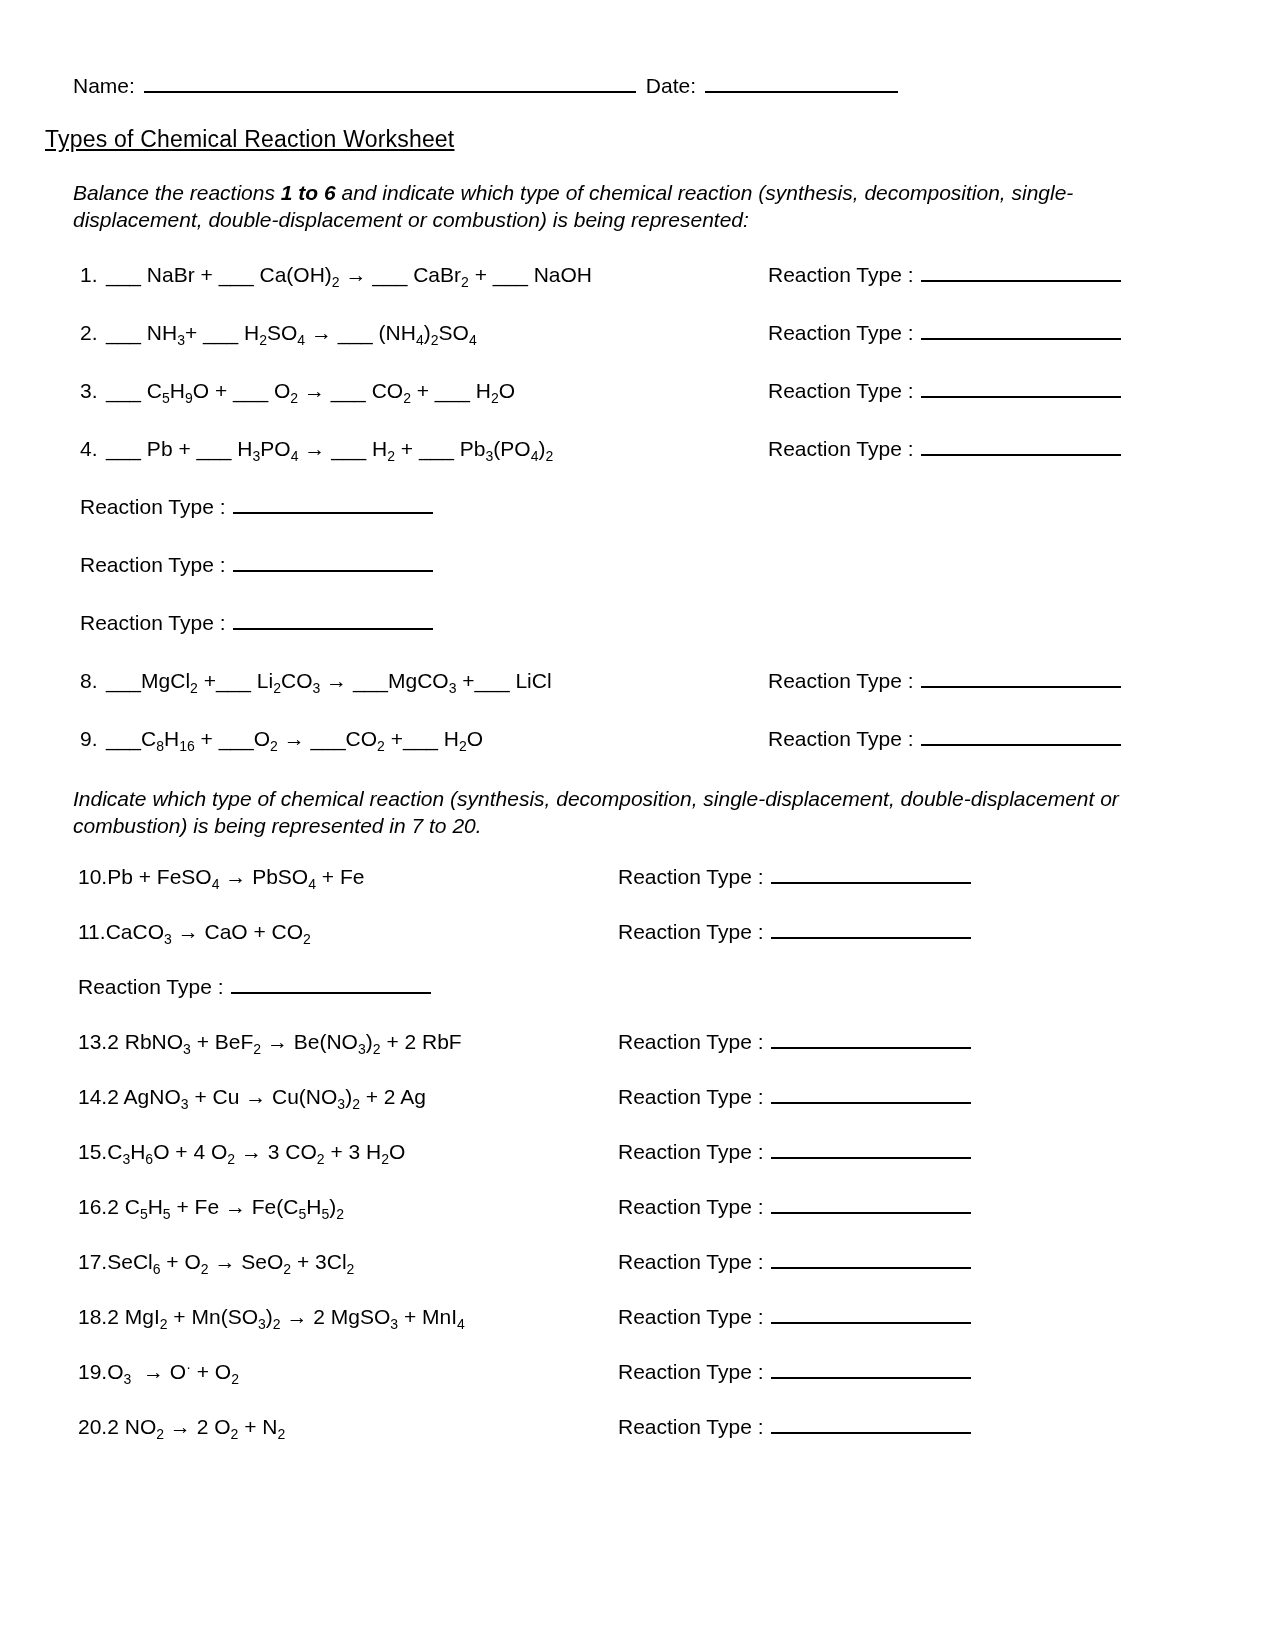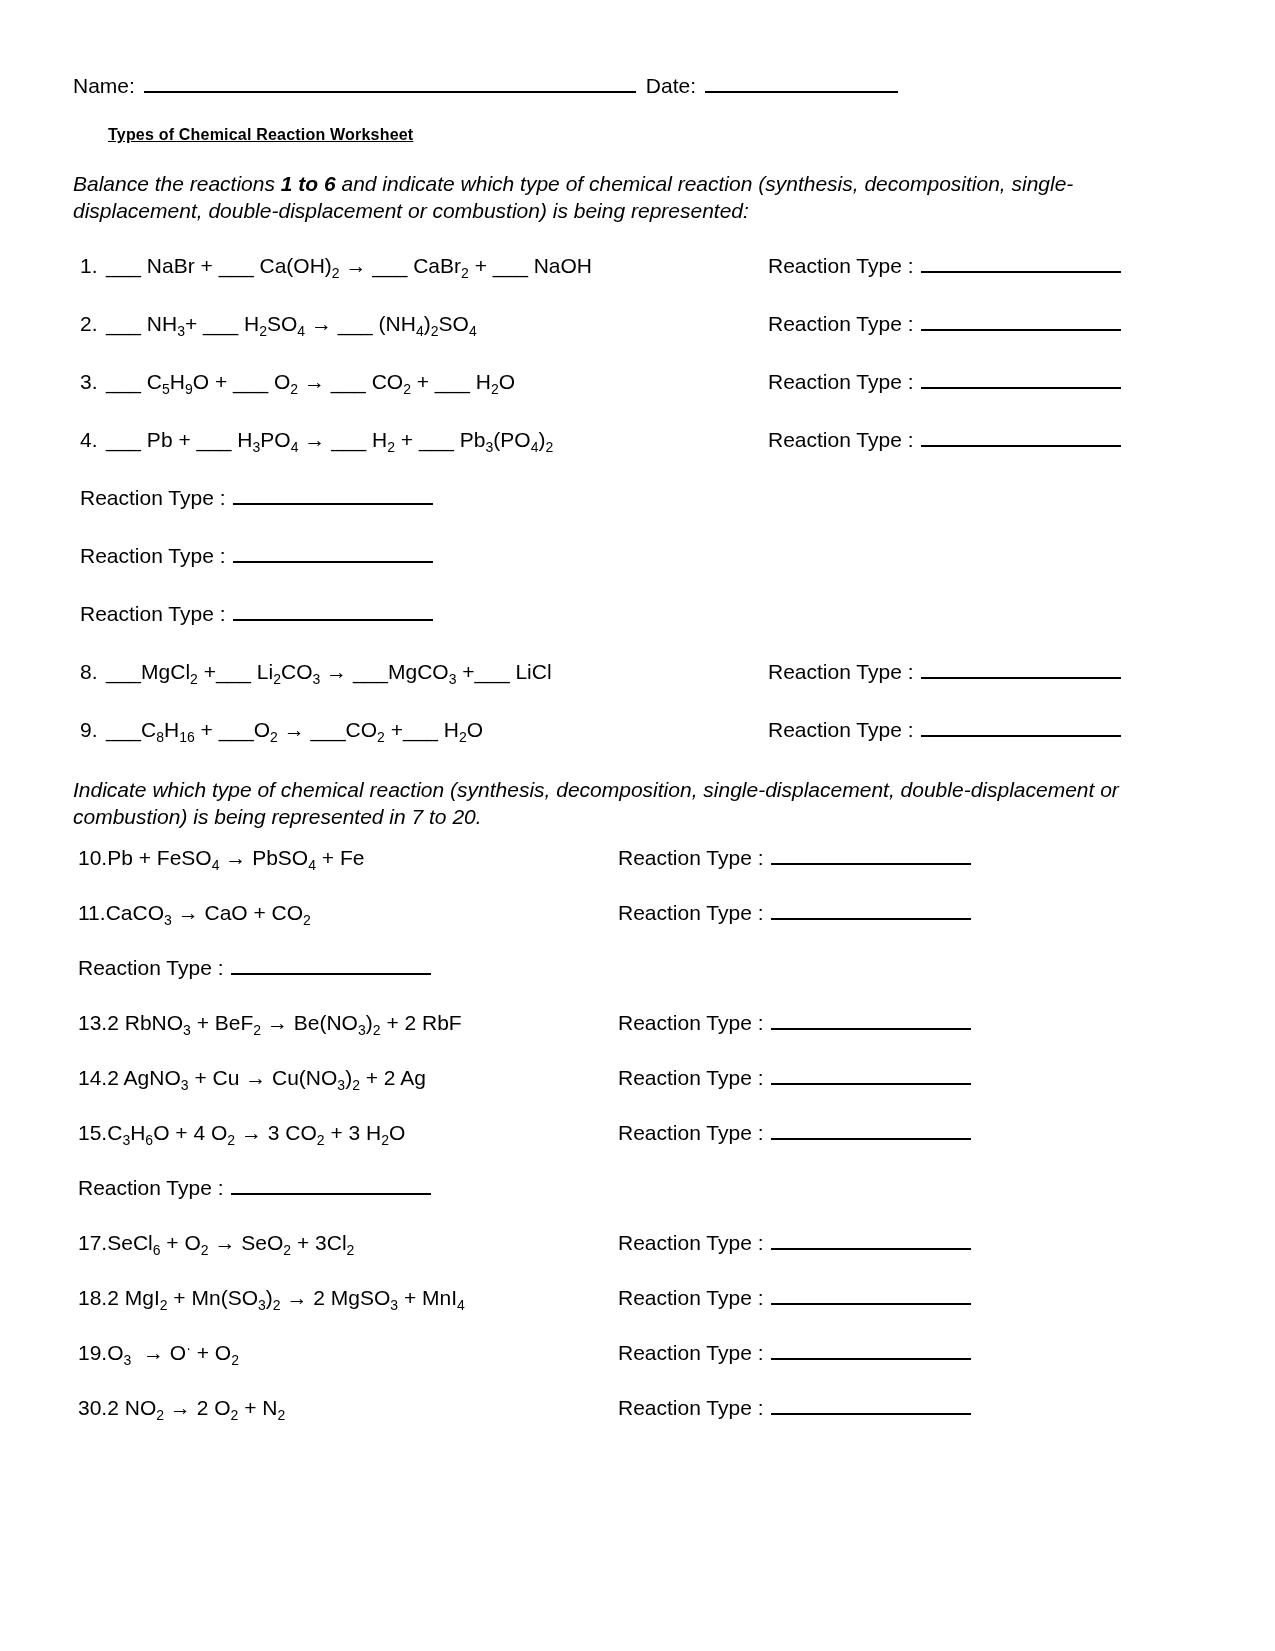--- a/index.html
+++ b/index.html
@@ -12,21 +12,21 @@
   }
   .page{position:relative;width:1275px;height:1651px;overflow:hidden;background:#fff;}
 
   
   .hdr{display:flex;align-items:baseline;padding:74px 6px 0 73px;}
   .blankline{display:inline-block;border-bottom:2px solid #000;height:17px;}
   .name-blank{width:492px;margin:0 10px 0 9px;}
   .date-blank{width:193px;margin-left:9px;}
 
   
-  .title{margin:28px 0 0 108px;font-size:16px;font-weight:700;text-decoration:underline;letter-spacing:.2px;}
+  .title{margin:28px 0 0 45px;font-size:23px;font-weight:400;text-decoration:underline;letter-spacing:.2px;}
 
   
   .instr{margin:26px 0 0 73px;width:1058px;font-style:italic;line-height:27px;}
   .instr .b{font-weight:700;}
 
   
   .qlist{margin-top:30px;}
   .qrow{display:flex;align-items:baseline;line-height:24px;gap:18px;}
   .s1 .qrow{margin:0 0 34px 80px;}
   .s2 .qrow{margin:0 0 31px 78px;}
@@ -87,21 +87,21 @@
         <div class="q-right"><span>Reaction Type :</span><span class="rt-blank"></span></div>
       </div>
       <div class="qrow">
         <div class="q-left"><span class="qnum">9.</span><span class="qeq">___C<sub>8</sub>H<sub>16</sub> + ___O<sub>2</sub> → ___CO<sub>2</sub> +___ H<sub>2</sub>O</span></div>
         <div class="q-right"><span>Reaction Type :</span><span class="rt-blank"></span></div>
       </div>
     </div>
 
   <div class="instr" style="margin-top:8px;width:1075px;">Indicate which type of chemical reaction (synthesis, decomposition, single-displacement, double-displacement or combustion) is being represented in 7 to 20.</div>
 
-  <div class="qlist s2" id="qlist2" style="margin-top:16px;">
+  <div class="qlist s2" id="qlist2" style="margin-top:26px;">
       <div class="qrow">
         <div class="q-left"><span class="qnum">10.</span><span class="qeq">Pb + FeSO<sub>4</sub> → PbSO<sub>4</sub> + Fe</span></div>
         <div class="q-right"><span>Reaction Type :</span><span class="rt-blank"></span></div>
       </div>
       <div class="qrow">
         <div class="q-left"><span class="qnum">11.</span><span class="qeq">CaCO<sub>3</sub> → CaO + CO<sub>2</sub></span></div>
         <div class="q-right"><span>Reaction Type :</span><span class="rt-blank"></span></div>
       </div>
       <div class="qrow">
         <div class="q-right"><span>Reaction Type :</span><span class="rt-blank"></span></div>
@@ -112,33 +112,34 @@
       </div>
       <div class="qrow">
         <div class="q-left"><span class="qnum">14.</span><span class="qeq">2 AgNO<sub>3</sub> + Cu → Cu(NO<sub>3</sub>)<sub>2</sub> + 2 Ag</span></div>
         <div class="q-right"><span>Reaction Type :</span><span class="rt-blank"></span></div>
       </div>
       <div class="qrow">
         <div class="q-left"><span class="qnum">15.</span><span class="qeq">C<sub>3</sub>H<sub>6</sub>O + 4 O<sub>2</sub> → 3 CO<sub>2</sub> + 3 H<sub>2</sub>O</span></div>
         <div class="q-right"><span>Reaction Type :</span><span class="rt-blank"></span></div>
       </div>
       <div class="qrow">
+        <div class="q-left"><span class="qnum">16.</span><span class="qeq">2 C<sub>5</sub>H<sub>5</sub> + Fe → Fe(C<sub>5</sub>H<sub>5</sub>)<sub>2</sub></span></div>
         <div class="q-right"><span>Reaction Type :</span><span class="rt-blank"></span></div>
       </div>
       <div class="qrow">
         <div class="q-left"><span class="qnum">17.</span><span class="qeq">SeCl<sub>6</sub> + O<sub>2</sub> → SeO<sub>2</sub> + 3Cl<sub>2</sub></span></div>
         <div class="q-right"><span>Reaction Type :</span><span class="rt-blank"></span></div>
       </div>
       <div class="qrow">
         <div class="q-left"><span class="qnum">18.</span><span class="qeq">2 MgI<sub>2</sub> + Mn(SO<sub>3</sub>)<sub>2</sub> → 2 MgSO<sub>3</sub> + MnI<sub>4</sub></span></div>
         <div class="q-right"><span>Reaction Type :</span><span class="rt-blank"></span></div>
       </div>
       <div class="qrow">
         <div class="q-left"><span class="qnum">19.</span><span class="qeq">O<sub>3</sub>  → O<sup>·</sup> + O<sub>2</sub></span></div>
         <div class="q-right"><span>Reaction Type :</span><span class="rt-blank"></span></div>
       </div>
       <div class="qrow">
-        <div class="q-left"><span class="qnum">30.</span><span class="qeq">2 NO<sub>2</sub> → 2 O<sub>2</sub> + N<sub>2</sub></span></div>
+        <div class="q-left"><span class="qnum">20.</span><span class="qeq">2 NO<sub>2</sub> → 2 O<sub>2</sub> + N<sub>2</sub></span></div>
         <div class="q-right"><span>Reaction Type :</span><span class="rt-blank"></span></div>
       </div>
     </div>
 
 </div>
 
 </body></html>

